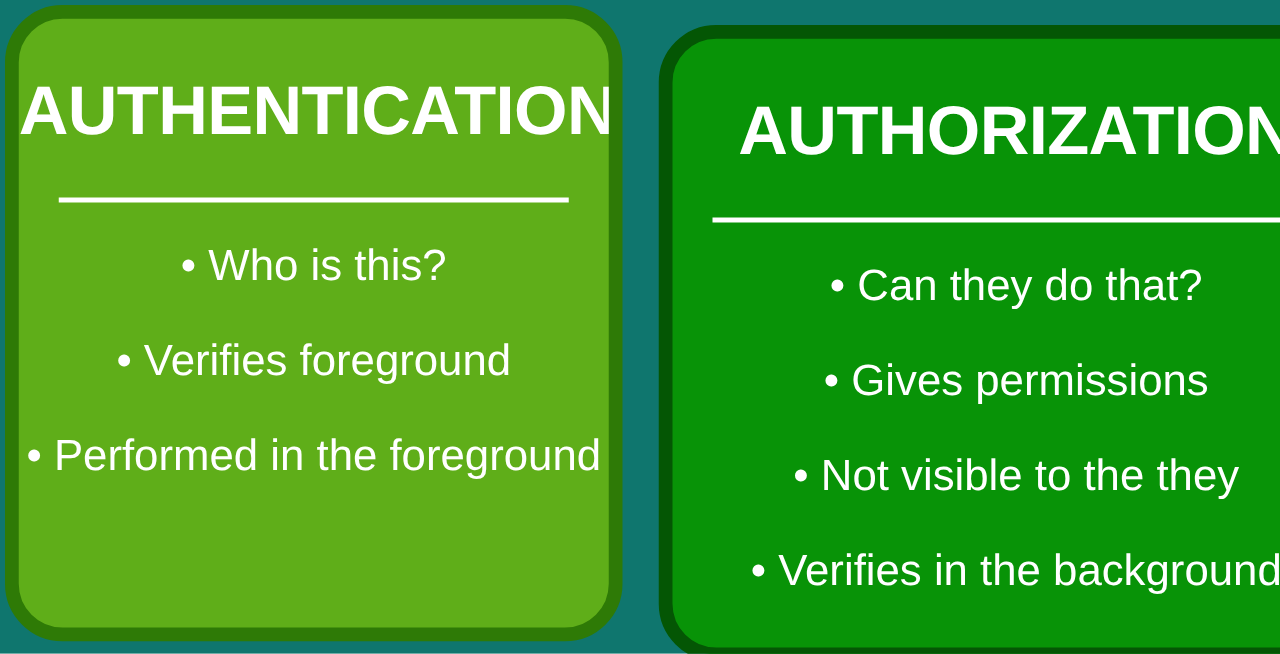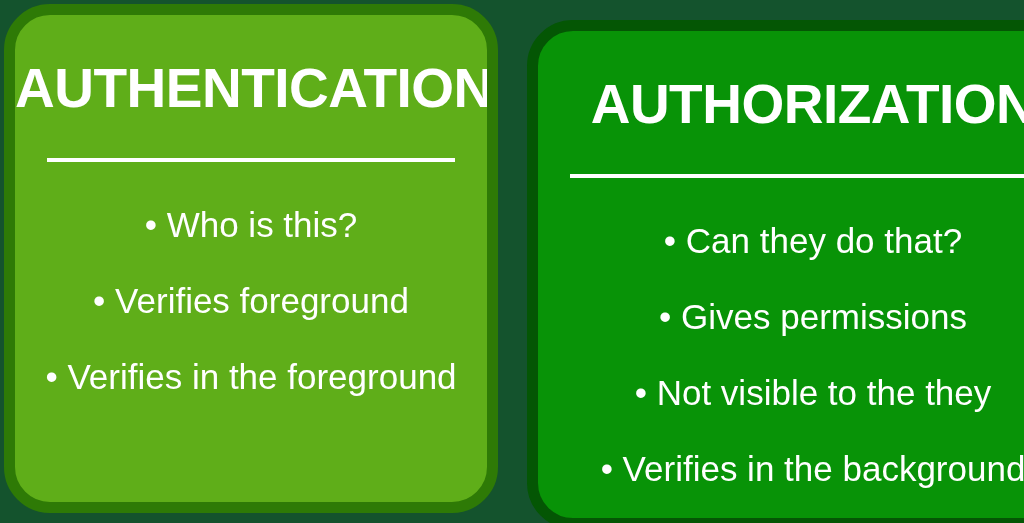--- a/index.html
+++ b/index.html
@@ -13,21 +13,21 @@
     height: 523px;
     overflow: hidden;
     font-family: "Liberation Sans", sans-serif;
     -webkit-font-smoothing: antialiased;
   }
 
   #canvas {
     position: relative;
     width: 1024px;
     height: 523px;
-    background: #14532d;
+    background: #0f766e;
   }
 
   .card {
     position: absolute;
     box-sizing: border-box;
     border-style: solid;
     border-radius: 46px;
     overflow: hidden;
     display: block;
   }
@@ -83,21 +83,21 @@
     top: 143px;
     height: 4px;
     background: #ffffff;
   }
 
   .bullet-list {
     position: absolute;
     left: -14px;
     right: -14px;
     top: 160px;
-    margin: 12px;
+    margin: 0;
     padding: 0;
     list-style: none;
   }
 
   .bullet-item {
     color: #ffffff;
     font-size: 35px;
     font-weight: normal;
     line-height: 76px;
     text-align: center;
@@ -124,21 +124,21 @@
 
       <div class="card-divider"></div>
 
       <ul class="bullet-list">
 
         <li class="bullet-item"><span class="bullet-dot">•&nbsp;</span><span class="bullet-text">Who is this?</span></li>
 
         <li class="bullet-item"><span class="bullet-dot">•&nbsp;</span><span class="bullet-text">Verifies foreground</span></li>
 
 
-        <li class="bullet-item"><span class="bullet-dot">•&nbsp;</span><span class="bullet-text">Verifies in the foreground</span></li>
+        <li class="bullet-item"><span class="bullet-dot">•&nbsp;</span><span class="bullet-text">Performed in the foreground</span></li>
 
       </ul>
     </div>
   </div>
 
   <div class="card" id="card-authorization">
     <div class="card-inner">
 
       <div class="card-title">AUTHORIZATION</div>
 

